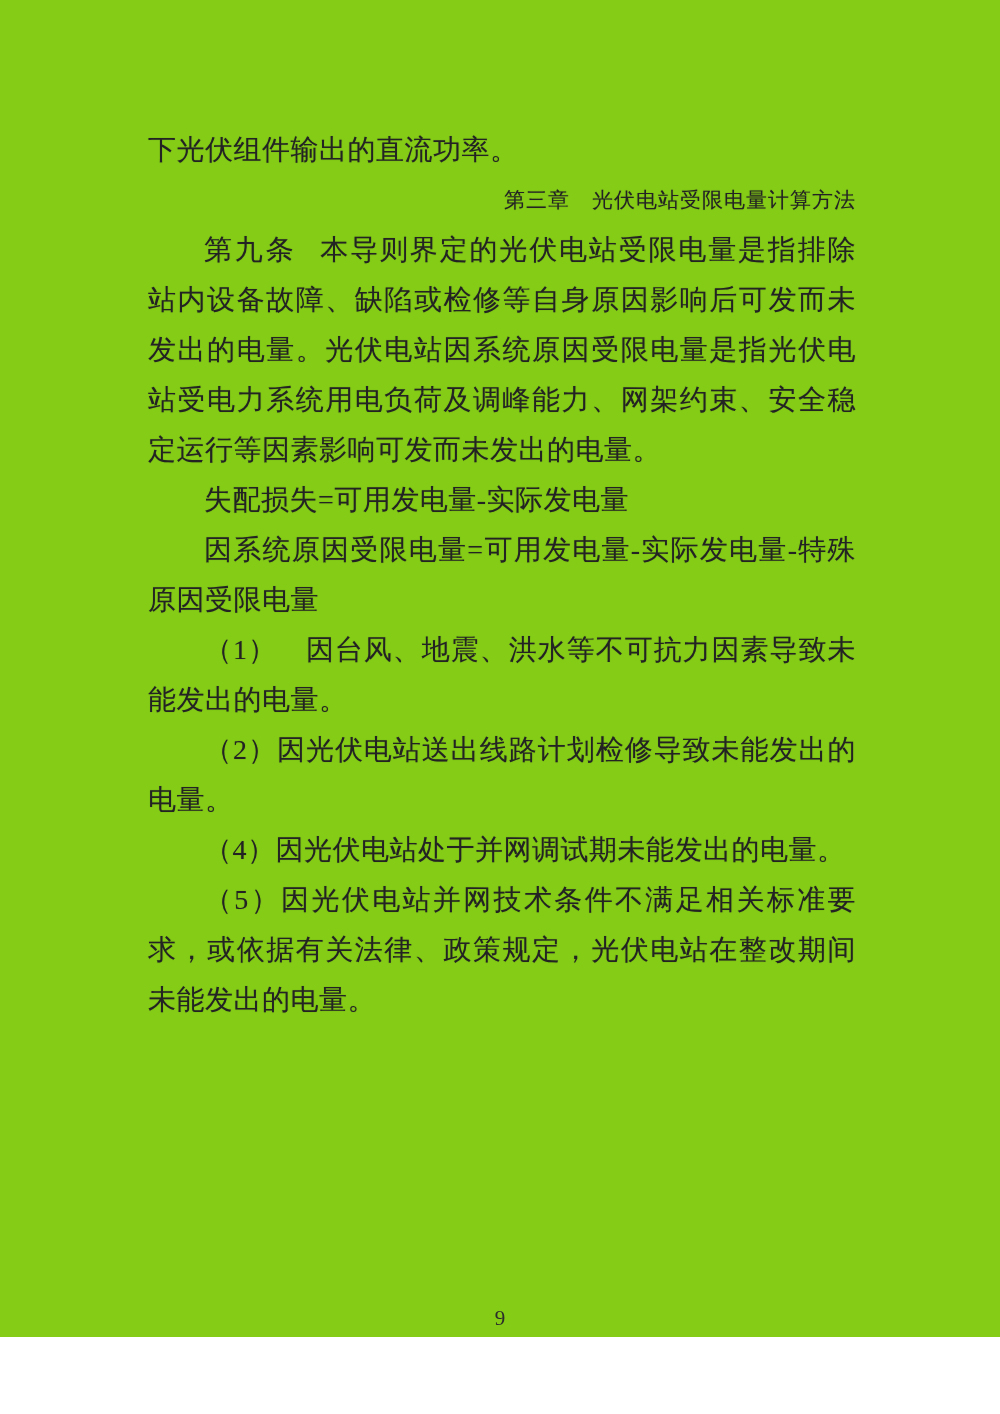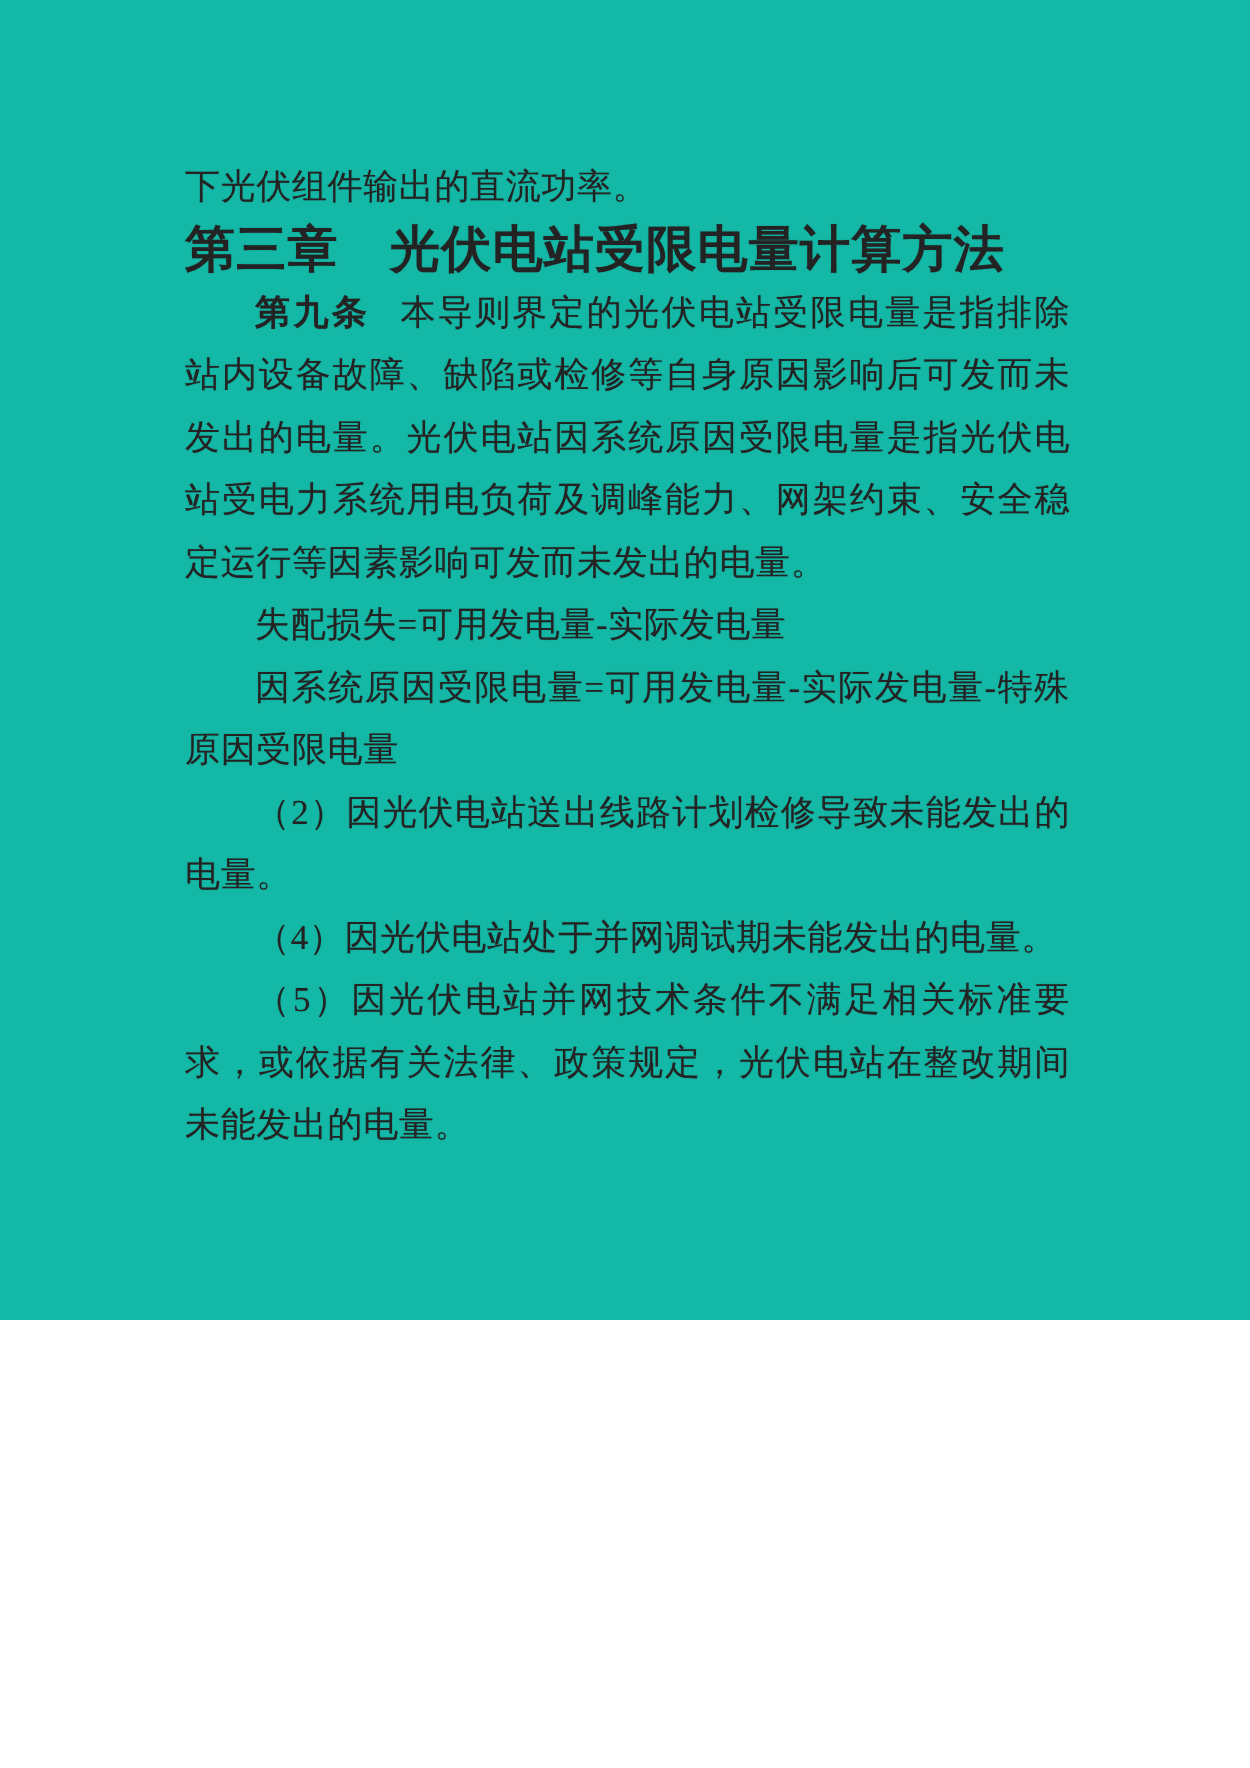--- a/index.html
+++ b/index.html
@@ -3,22 +3,22 @@
 <meta charset="utf-8">
 <style>
   html, body {
     margin: 0;
     padding: 0;
     background: #ffffff;
   }
   .page {
     position: relative;
     width: 1000px;
-    height: 1056px;
-    background: #14b8a6;
+    height: 1337px;
+    background: #84cc16;
     font-family: "Liberation Serif", "DejaVu Serif", serif;
     color: #232323;
     overflow: hidden;
   }
   .content {
     position: absolute;
     left: 148px;
     top: 125px;
     width: 708px;
     font-size: 28px;
@@ -29,31 +29,31 @@
   }
   .content p {
     margin: 0;
     padding: 0;
   }
   .ind {
     text-indent: 2em;
   }
   .chapter {
     margin: 0;
-    font-size: 40px;
+    font-size: 21px;
     line-height: 50px;
     font-family: "Liberation Sans", "DejaVu Sans", sans-serif;
-    font-weight: 700;
-    text-align: left;
+    font-weight: 400;
+    text-align: right;
     text-indent: 0;
     letter-spacing: 1px;
   }
   .art-label {
     font-family: "Liberation Sans", "DejaVu Sans", sans-serif;
-    font-weight: 700;
+    font-weight: 400;
     margin-right: 0.85em;
     letter-spacing: 1.5px;
   }
   .pagenum {
     position: absolute;
     left: 0;
     right: 0;
     top: 1303px;
     text-align: center;
     font-size: 21px;
@@ -73,20 +73,21 @@
     <p class="chapter">第三章　光伏电站受限电量计算方法</p>
 
     <p class="ind"><span class="art-label">第九条</span><span>本导则界定的光伏电站受限电量是指排除站内设备故障、缺陷或检修等自身原因影响后可发而未发出的电量。光伏电站因系统原因受限电量是指光伏电站受电力系统用电负荷及调峰能力、网架约束、安全稳定运行等因素影响可发而未发出的电量。</span></p>
 
 
     <p class="ind">失配损失=可用发电量-实际发电量</p>
 
     <p class="ind">因系统原因受限电量=可用发电量-实际发电量-特殊原因受限电量</p>
 
 
+    <p class="ind">（1）　因台风、地震、洪水等不可抗力因素导致未能发出的电量。</p>
     <p class="ind">（2）因光伏电站送出线路计划检修导致未能发出的电量。</p>
     <p class="ind">（4）因光伏电站处于并网调试期未能发出的电量。</p>
     <p class="ind">（5）因光伏电站并网技术条件不满足相关标准要求，或依据有关法律、政策规定，光伏电站在整改期间未能发出的电量。</p>
 
   </div>
 
   <div class="pagenum">9</div>
 </div>
 
 </body></html>

